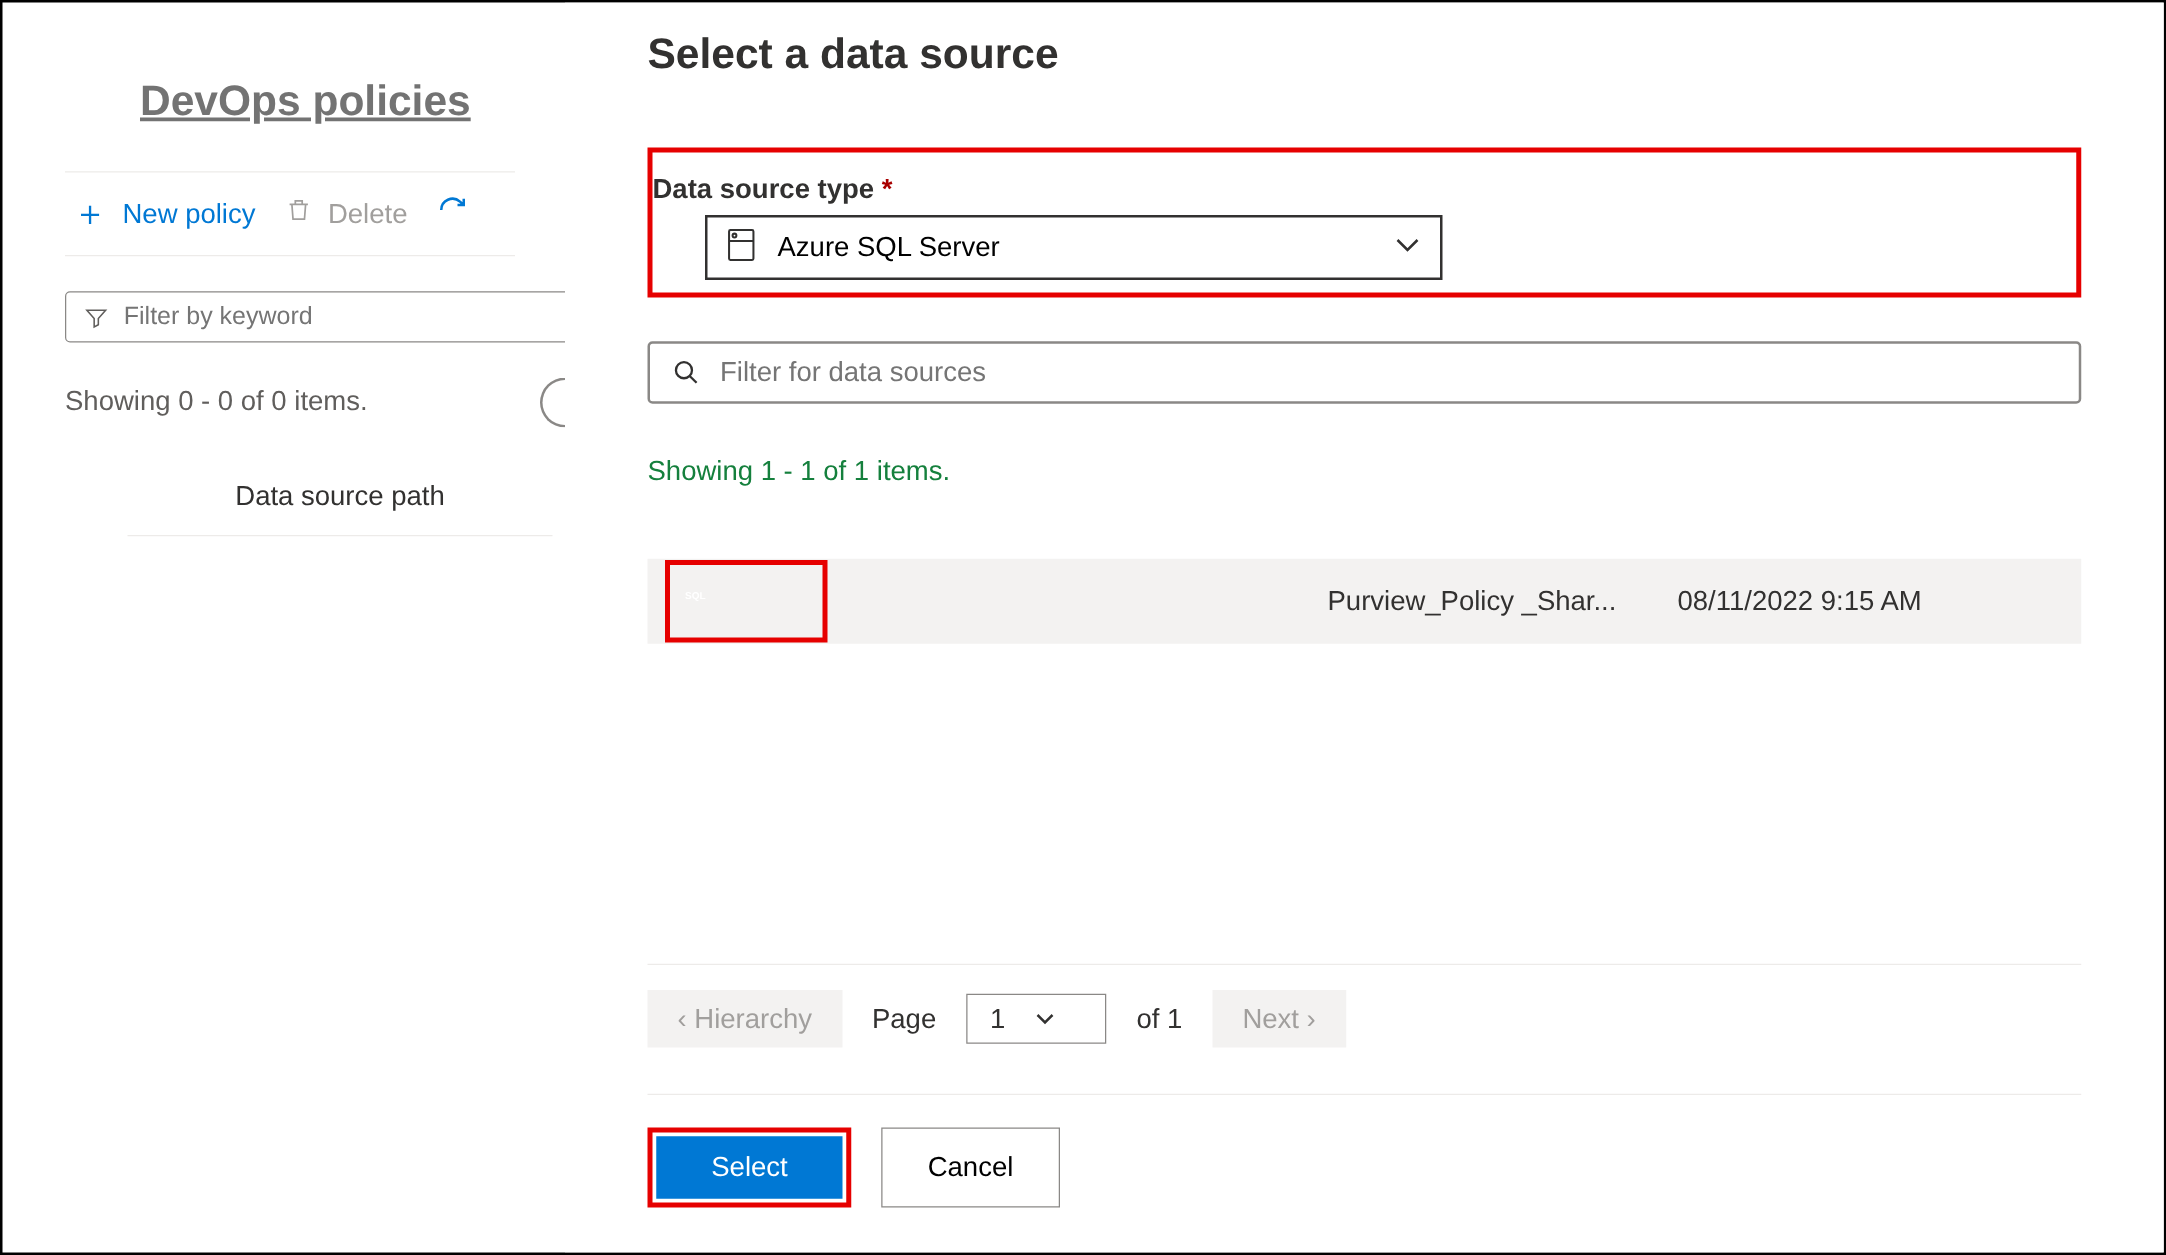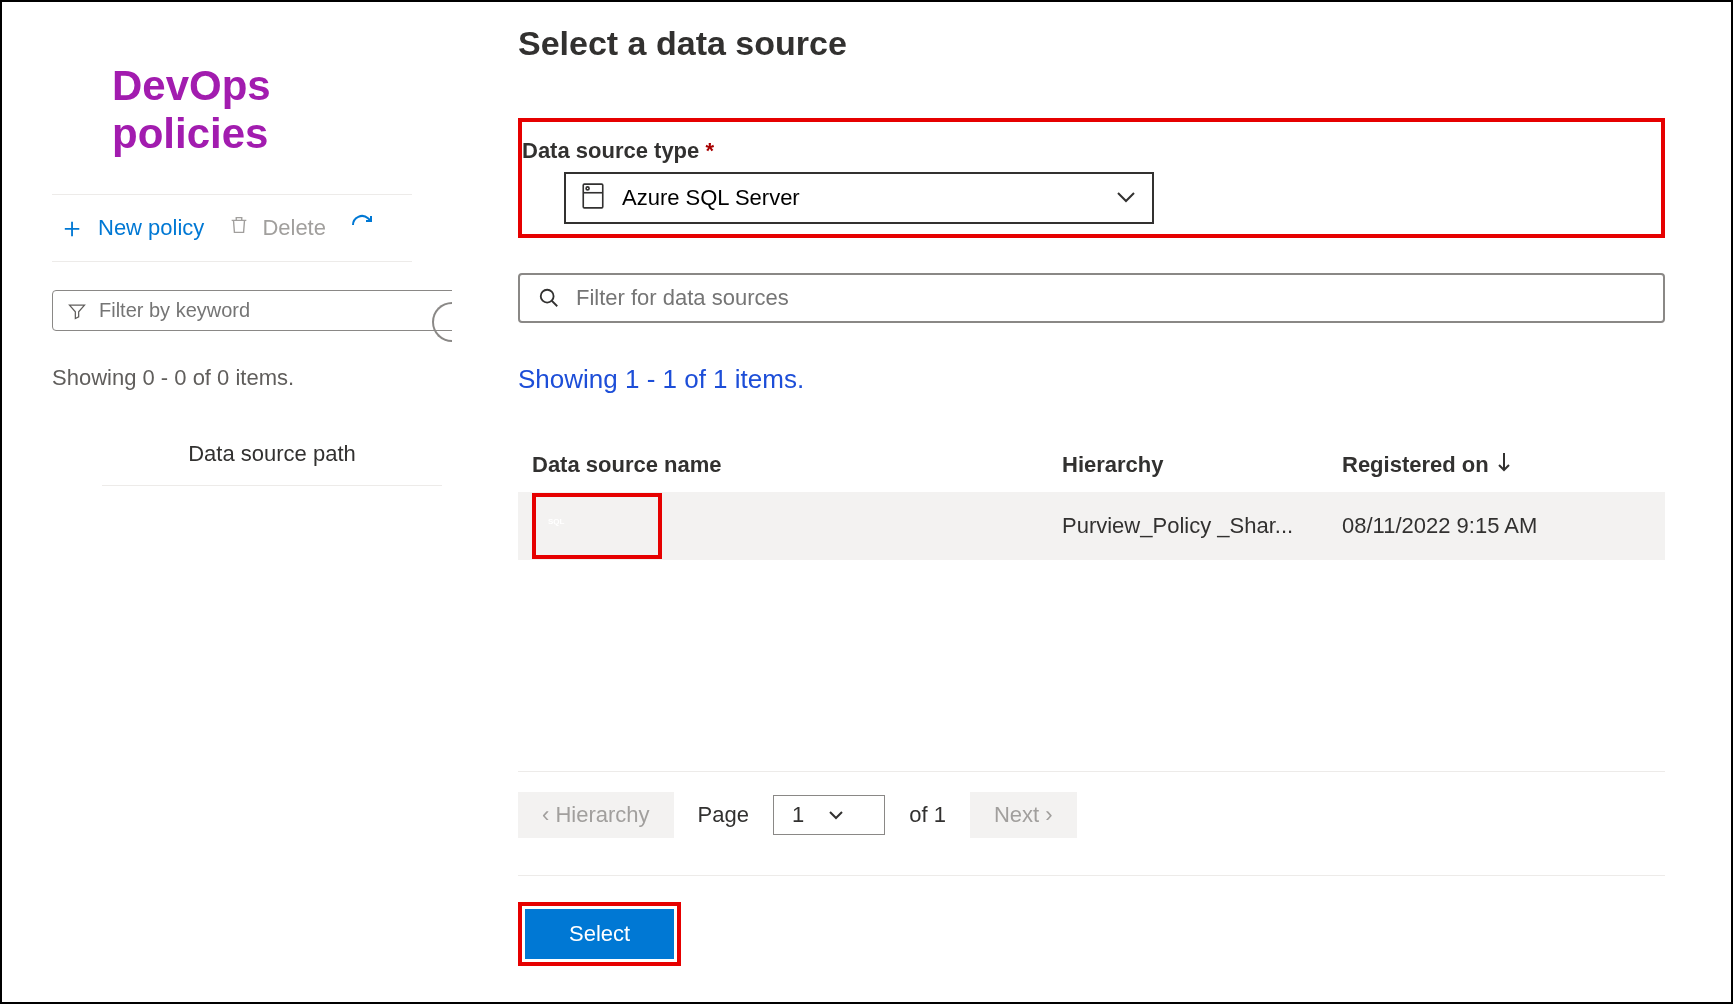--- a/index.html
+++ b/index.html
@@ -5,21 +5,21 @@
   * { box-sizing: border-box; margin: 0; padding: 0; font-family: "Segoe UI", -apple-system, sans-serif; }
   body { width: 1733px; height: 1004px; background: #fff; overflow: hidden; border: 2px solid #000; position: relative; }
 
   
   .left {
     position: absolute;
     left: 0; top: 0; bottom: 0;
     width: 450px;
     padding: 60px 40px 0 50px;
   }
-  .left-title { font-size: 42px; font-weight: 600; color: #a21caf; margin-bottom: 36px; margin-left: 60px;}
+  .left-title { font-size: 34px; font-weight: 600; color: #737373; margin-bottom: 36px; margin-left: 60px; text-decoration: underline;}
   .toolbar { display: flex; align-items: center; gap: 24px; border-top:1px solid #edebe9; border-bottom:1px solid #edebe9; padding: 14px 6px;}
   .tb-btn { display:flex; align-items:center; gap:12px; font-size: 22px; }
   .tb-new { color:#0078d4; }
   .tb-del { color:#a19f9d; }
   .tb-refresh { color:#0078d4; font-size: 26px;}
   .plus { font-size: 28px; font-weight: 300;}
   .filter-box { margin-top: 28px; border:1px solid #8a8886; border-radius:4px; display:flex; align-items:center; padding:8px 14px; width:412px;}
   .filter-box svg { width:20px; height:20px; stroke:#605e5c; fill:none; stroke-width:1.5; margin-right:12px;}
   .filter-box input { border:none; outline:none; font-size:20px; color:#605e5c; flex:1; background:transparent;}
   .left-showing { margin-top:34px; font-size:22px; color:#605e5c;}
@@ -43,21 +43,21 @@
   .req { color:#a80000;}
   .type-dd { width:590px; height:52px; border:2px solid #323130; display:flex; align-items:center; padding:0 16px; gap:18px; cursor:pointer;margin-left:42px;}
   .type-dd .pad-icon svg { width:22px; height:26px;}
   .type-dd .val { flex:1; font-size:22px;}
   .type-dd .chev svg{ width:20px; height:12px;}
 
   .search-box { margin-top:18px; border:2px solid #8a8886; border-radius:4px; display:flex; align-items:center; padding:10px 18px; width:100%;}
   .search-box svg{width:22px;height:22px;stroke:#323130;fill:none;stroke-width:2;margin-right:16px;}
   .search-box input{border:none;outline:none;font-size:22px;flex:1;color:#701a75;background:transparent;}
 
-  .showing-text{margin-top:24px;font-size:26px;color:#1d4ed8;}
+  .showing-text{margin-top:24px;font-size:22px;color:#15803d;}
 
   .tbl { margin-top:40px;}
   .tbl-head{display:flex;font-size:22px;font-weight:600;color:#323130;padding:0 14px 14px 14px;}
   .col-name{flex:0 0 530px;}
   .col-hier{flex:0 0 280px;}
   .col-reg{flex:1;display:flex;align-items:center;gap:8px;}
   .sortarrow svg{width:14px;height:20px;}
 
   .name-wrap { display:inline-block; padding:0;}
   .tbl-row{display:flex;align-items:center;background:#f3f2f1;height:68px;padding:0 14px;font-size:22px;color:#323130;cursor:pointer;}
@@ -146,32 +146,20 @@
     <svg viewBox="0 0 24 24">
         <circle cx="10" cy="10" r="7"></circle>
         <line x1="21" y1="21" x2="15" y2="15"></line>
       </svg>
     <input placeholder="Filter for data sources" style="">
   </div>
 
   <div class="showing-text">Showing 1 - 1 of 1 items.</div>
 
   <div class="tbl">
-    <div class="tbl-head">
-      <div class="col-name">Data source name</div>
-      <div class="col-hier">Hierarchy</div>
-      <div class="col-reg">
-        <span>Registered on</span>
-        <span class="sortarrow">
-          <svg viewBox="0 0 14 20" fill="none" stroke="#323130" stroke-width="2">
-              <path d="M7 1v17M2 13l5 5 5-5"></path>
-            </svg>
-        </span>
-      </div>
-    </div>
 
     <div class="tbl-row">
       <div class="col-name">
         <span class="name-wrap highlight" style="padding:16px 110px 16px 6px;">
           <span class="sql-icon"></span>
           <span></span>
         </span>
       </div>
       <div class="col-hier">Purview_Policy _Shar...</div>
       <div class="col-reg">08/11/2022 9:15 AM</div>
@@ -190,14 +178,15 @@
         </svg>
     </span>
     <span>of 1</span>
     <button class="pg-btn">Next ›</button>
   </div>
 
   <div class="footer">
     <span class="sel-wrap highlight" style="padding:3px;">
       <button class="btn-pri">Select</button>
     </span>
+    <button class="btn-sec">Cancel</button>
   </div>
 </div>
 
 </body></html>

